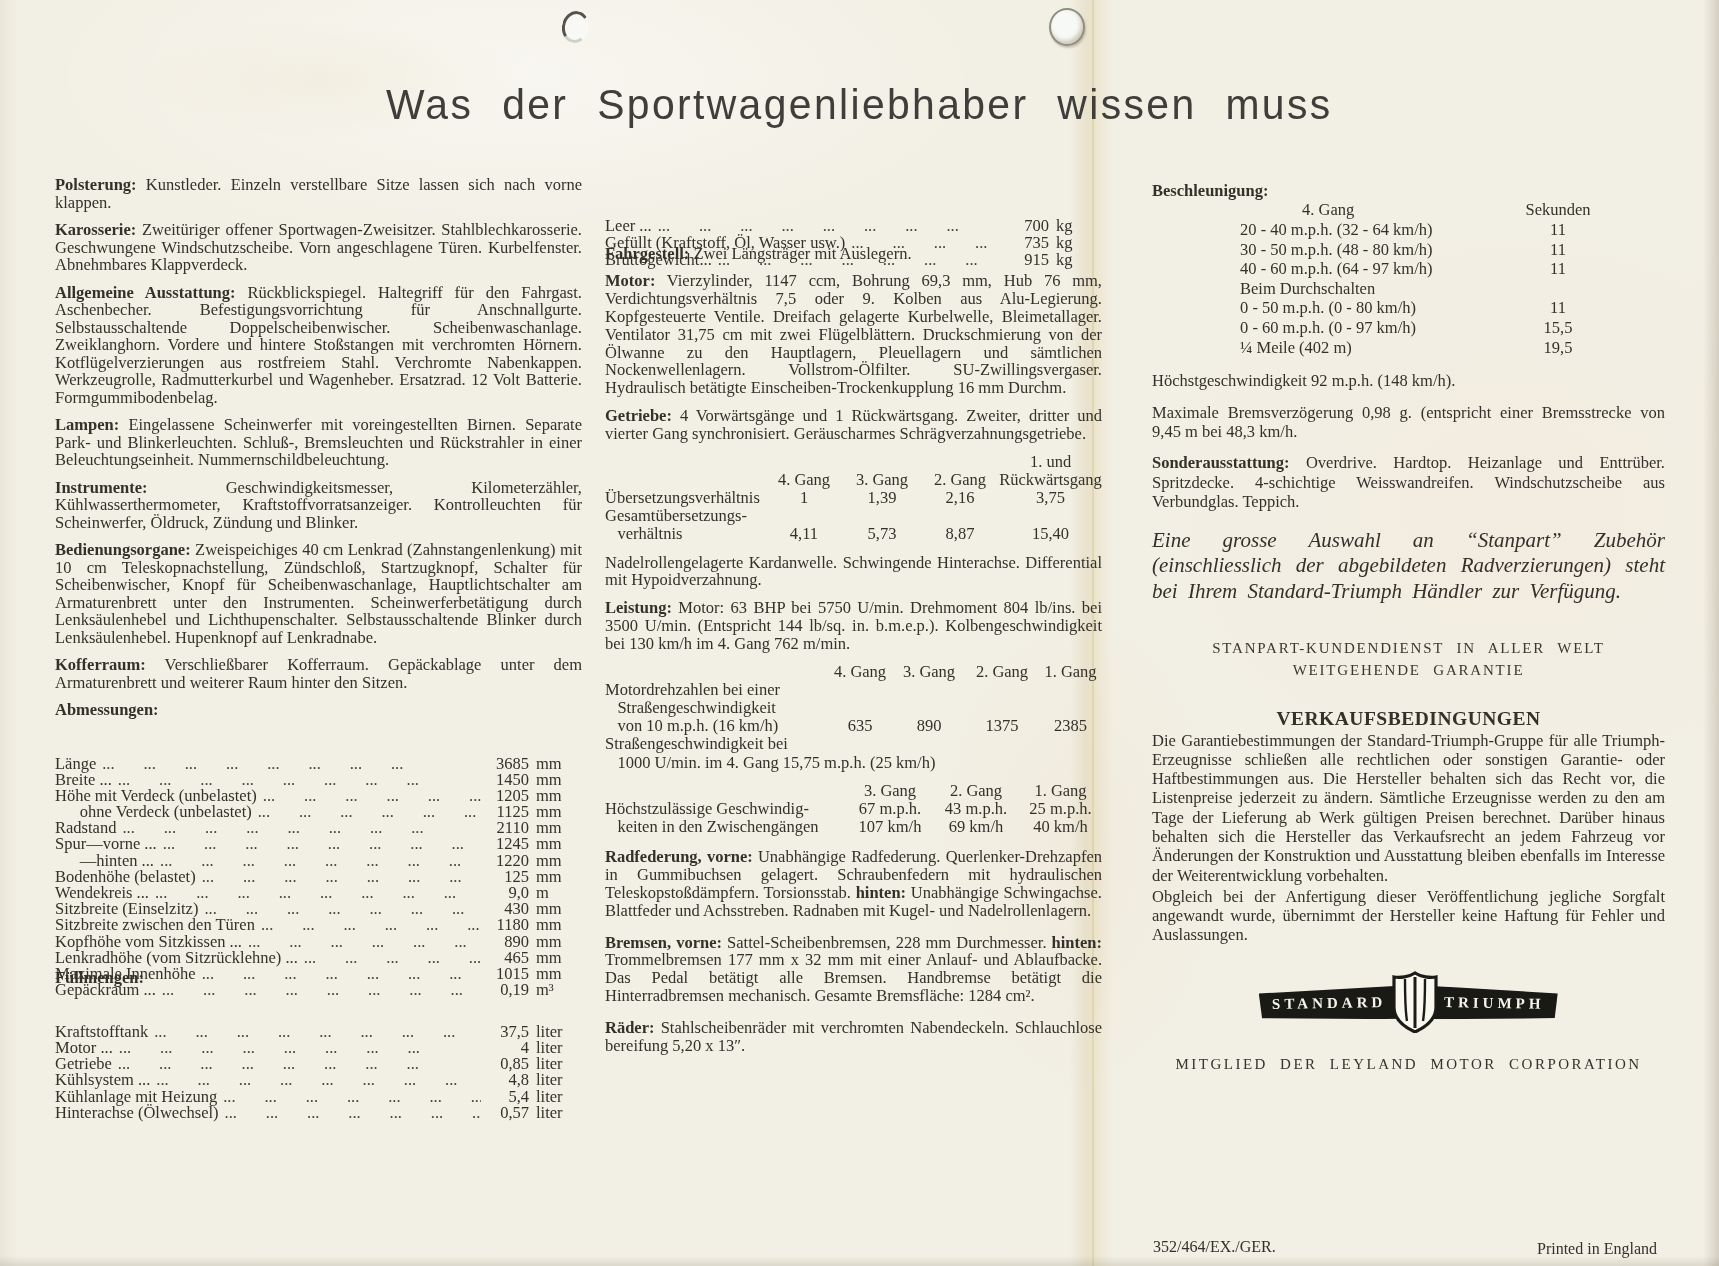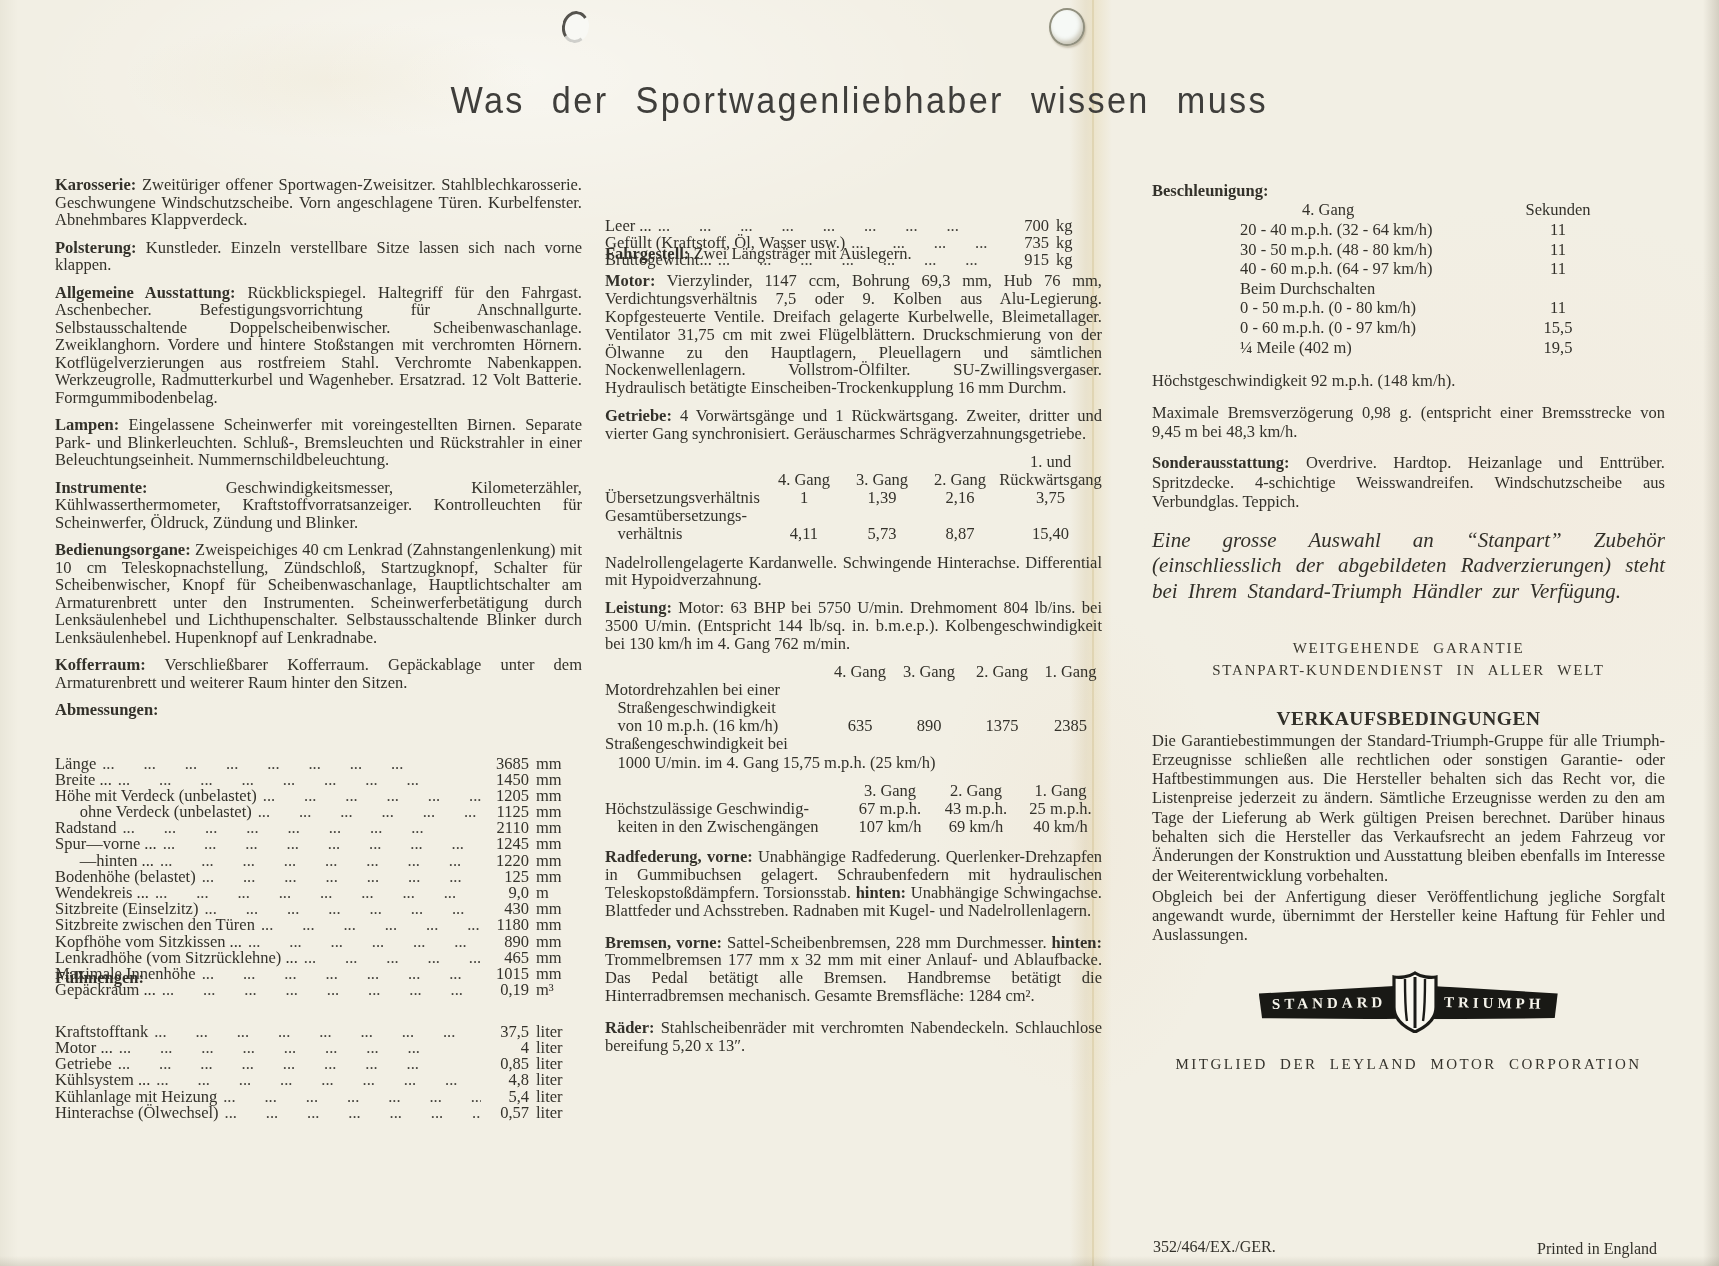--- a/index.html
+++ b/index.html
@@ -23,21 +23,21 @@
     background:radial-gradient(ellipse, rgba(228,196,160,0.10), rgba(228,196,160,0) 70%);}
 
   .hole1{position:absolute;left:562px;top:11px;width:27px;height:32px;border-radius:50%;
     background:#f8f8f4;border:3px solid #55534e;border-right-color:transparent;
     border-bottom-color:rgba(85,83,78,0.25);transform:rotate(10deg);box-sizing:border-box;}
   .hole2{position:absolute;left:1049px;top:8px;width:36px;height:38px;border-radius:50%;box-sizing:border-box;
     background:#f6f9f6;border:2px solid #91907f;
     box-shadow:1px 2px 2px rgba(120,110,80,0.35), inset -2px -3px 4px rgba(150,140,110,0.45);}
 
   .title{position:absolute;top:80px;left:0;width:100%;text-align:center;
-    font-family:"Liberation Sans", sans-serif;font-weight:400;font-size:36px;
+    font-family:"Liberation Sans", sans-serif;font-weight:400;font-size:43px;
     letter-spacing:2.5px;word-spacing:16px;color:#3f3e3b;}
   .title span{display:inline-block;transform:scaleX(0.95);}
 
   .col{position:absolute;font-size:16.5px;}
   .col-left {left:55px;  top:176px;width:527px;line-height:17.5px;}
   .col-mid  {left:605px; top:181px;width:497px;line-height:17.8px;}
   .col-right{left:1152px;top:181px;width:513px;line-height:19.4px;}
 
   .para{margin:0 0 10px 0;text-align:justify;}
   .para b{font-weight:bold;}
@@ -97,23 +97,23 @@
   <div class="edge-right"></div>
   <div class="edge-bottom"></div>
   <div class="hole1"></div>
   <div class="hole2"></div>
 
   <div class="title"><span>Was der Sportwagenliebhaber wissen muss</span></div>
 
   <div class="col col-left">
     <div>
 
+        <p class="para"><b>Polsterung:</b><span> Kunstleder. Einzeln verstellbare Sitze lassen sich nach vorne klappen.</span><b></b><span></span></p>
+
         <p class="para"><b>Karosserie:</b><span> Zweitüriger offener Sportwagen-Zweisitzer. Stahlblechkarosserie. Geschwungene Windschutzscheibe. Vorn angeschlagene Türen. Kurbelfenster. Abnehmbares Klappverdeck.</span><b></b><span></span></p>
-
-        <p class="para"><b>Polsterung:</b><span> Kunstleder. Einzeln verstellbare Sitze lassen sich nach vorne klappen.</span><b></b><span></span></p>
 
         <p class="para"><b>Allgemeine Ausstattung:</b><span> Rückblickspiegel. Haltegriff für den Fahrgast. Aschenbecher. Befestigungsvorrichtung für Anschnallgurte. Selbstausschaltende Doppelscheibenwischer. Scheibenwaschanlage. Zweiklanghorn. Vordere und hintere Stoßstangen mit verchromten Hörnern. Kotflügelverzierungen aus rostfreiem Stahl. Verchromte Nabenkappen. Werkzeugrolle, Radmutterkurbel und Wagenheber. Ersatzrad. 12 Volt Batterie. Formgummibodenbelag.</span><b></b><span></span></p>
 
         <p class="para"><b>Lampen:</b><span> Eingelassene Scheinwerfer mit voreingestellten Birnen. Separate Park- und Blinkerleuchten. Schluß-, Bremsleuchten und Rückstrahler in einer Beleuchtungseinheit. Nummernschildbeleuchtung.</span><b></b><span></span></p>
 
         <p class="para"><b>Instrumente:</b><span> Geschwindigkeitsmesser, Kilometerzähler, Kühlwasserthermometer, Kraftstoffvorratsanzeiger. Kontrolleuchten für Scheinwerfer, Öldruck, Zündung und Blinker.</span><b></b><span></span></p>
 
         <p class="para"><b>Bedienungsorgane:</b><span> Zweispeichiges 40 cm Lenkrad (Zahnstangenlenkung) mit 10 cm Teleskopnachstellung, Zündschloß, Startzugknopf, Schalter für Scheibenwischer, Knopf für Scheibenwaschanlage, Hauptlichtschalter am Armaturenbrett unter den Instrumenten. Scheinwerferbetätigung durch Lenksäulenhebel und Lichthupenschalter. Selbstausschaltende Blinker durch Lenksäulenhebel. Hupenknopf auf Lenkradnabe.</span><b></b><span></span></p>
 
         <p class="para"><b>Kofferraum:</b><span> Verschließbarer Kofferraum. Gepäckablage unter dem Armaturenbrett und weiterer Raum hinter den Sitzen.</span><b></b><span></span></p>
@@ -412,22 +412,22 @@
         </div>
       </div>
 
     <p class="plain mt14"><span>Höchstgeschwindigkeit 92 m.p.h. (148 km/h).</span></p>
     <p class="plain mt12"><span>Maximale Bremsverzögerung 0,98 g. (entspricht einer Bremsstrecke von 9,45 m bei 48,3 km/h.</span></p>
     <p class="plain mt12"><b>Sonderausstattung:</b><span> Overdrive. Hardtop. Heizanlage und Enttrüber. Spritzdecke. 4-schichtige Weisswandreifen. Windschutzscheibe aus Verbundglas. Teppich.</span></p>
 
     <p class="stanpart"><span>Eine grosse Auswahl an “Stanpart” Zubehör (einschliesslich der abgebildeten Radverzierungen) steht bei Ihrem Standard-Triumph Händler zur Verfügung.</span></p>
 
     <div class="capsblock">
+      <div>STANPART-KUNDENDIENST IN ALLER WELT</div>
       <div>WEITGEHENDE GARANTIE</div>
-      <div>STANPART-KUNDENDIENST IN ALLER WELT</div>
     </div>
 
     <div class="vb-head">VERKAUFSBEDINGUNGEN</div>
     <p class="vb-para"><span>Die Garantiebestimmungen der Standard-Triumph-Gruppe für alle Triumph-Erzeugnisse schließen alle rechtlichen oder sonstigen Garantie- oder Haftbestimmungen aus. Die Hersteller behalten sich das Recht vor, die Listenpreise jederzeit zu ändern. Sämtliche Erzeugnisse werden zu den am Tage der Lieferung ab Werk gültigen Preisen berechnet. Darüber hinaus behalten sich die Hersteller das Verkaufsrecht an jedem Fahrzeug vor Änderungen der Konstruktion und Ausstattung bleiben ebenfalls im Interesse der Weiterentwicklung vorbehalten.</span></p>
     <p class="vb-para"><span>Obgleich bei der Anfertigung dieser Veröffentlichung jegliche Sorgfalt angewandt wurde, übernimmt der Hersteller keine Haftung für Fehler und Auslassungen.</span></p>
 
     <div class="logo">
       <span class="banner banner-left">STANDARD</span>
       <span class="shield">
         <svg width="50" height="62" viewBox="0 0 50 62">

